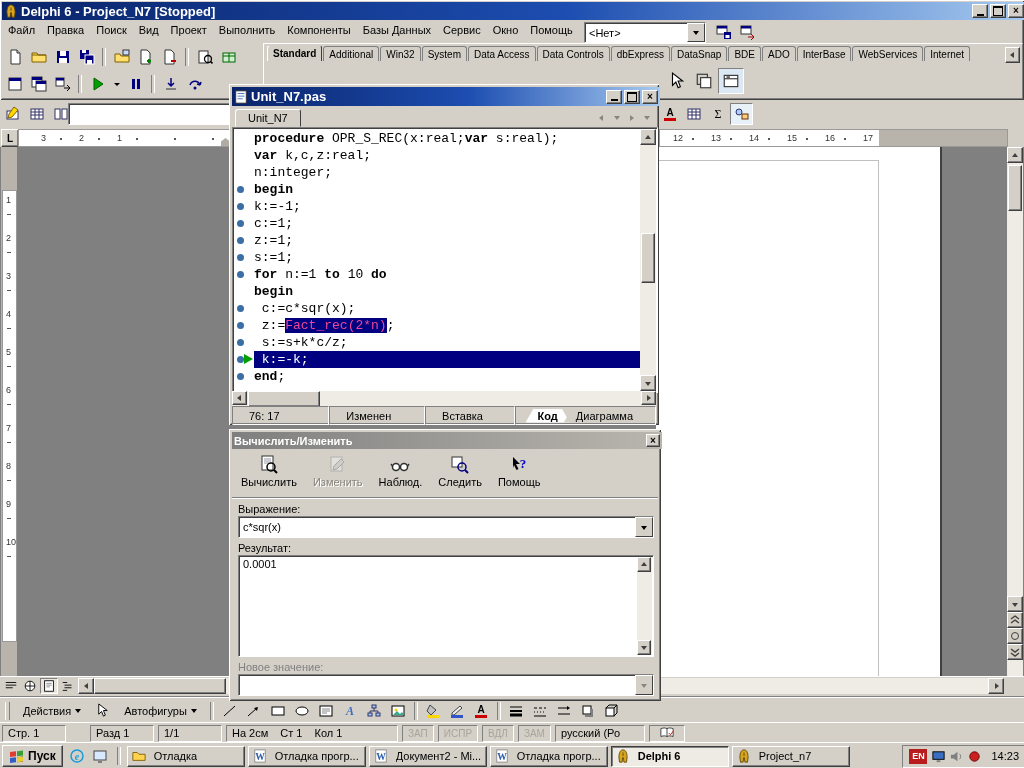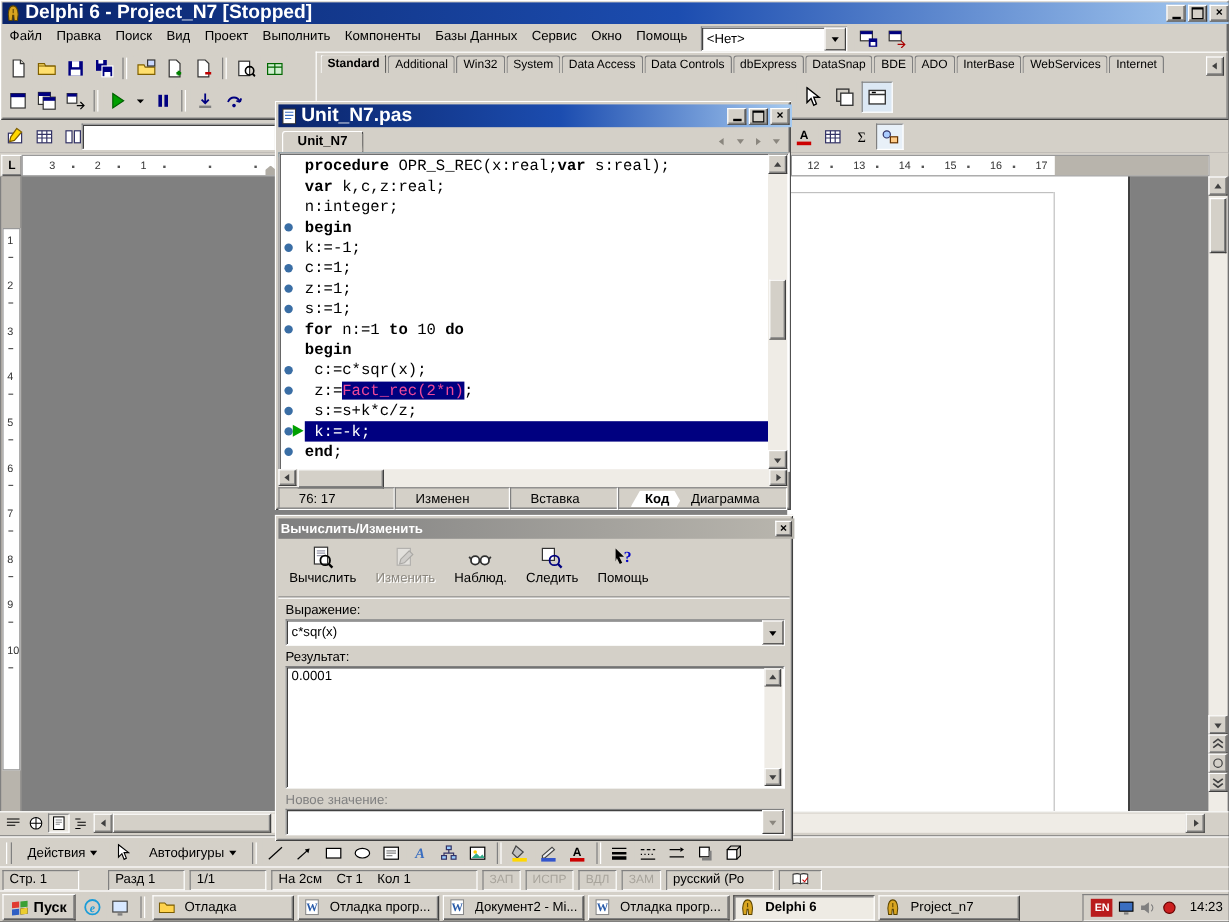--- a/index.html
+++ b/index.html
@@ -6,21 +6,21 @@
   #screen{position:relative;width:1024px;height:768px;overflow:hidden;background:#808080;
           font-family:"Liberation Sans",sans-serif;font-size:11px;color:#000;}
   .r{position:absolute;}
   button{font-family:inherit;font-size:inherit;color:#000;background:none;border:none;padding:0;margin:0;cursor:default;}
   
   .bevel2{background:#d4d0c8;box-shadow:inset 1px 1px 0 #fff,inset -1px -1px 0 #404040,inset 2px 2px 0 #d4d0c8,inset -2px -2px 0 #808080;}
   .raised{background:#d4d0c8;border:1px solid;border-color:#fff #404040 #404040 #fff;box-shadow:inset -1px -1px 0 #808080;}
   .sunk2{background:#fff;border:1px solid;border-color:#808080 #fff #fff #808080;box-shadow:inset 1px 1px 0 #404040;}
   .titlebar{display:flex;align-items:center;gap:3px;padding:0 2px;background:linear-gradient(90deg,#0a246a,#1c4db0 55%,#a6caf0);}
   .titlebar.inactive{background:linear-gradient(90deg,#7f7f7f,#b9b6ae);}
-  .title-text{color:#fff;font-weight:bold;flex:1;white-space:nowrap;overflow:hidden;font-size:16px;}
+  .title-text{color:#fff;font-weight:bold;flex:1;white-space:nowrap;overflow:hidden;font-size:13px;}
   .capbtns{display:flex;gap:2px;}
   .capbtn{width:16px;height:14px;background:#d4d0c8;border:1px solid;border-color:#fff #404040 #404040 #fff;box-shadow:inset -1px -1px 0 #808080;display:inline-flex;align-items:center;justify-content:center;font-size:10px;font-weight:bold;line-height:1;}
   .g-min{display:inline-block;width:7px;height:2px;background:#000;margin-top:7px;}
   .g-max{display:inline-block;width:8px;height:7px;border:1px solid #000;border-top-width:2px;}
   .menu-item{display:inline-block;padding:3px 6px;}
   .combo{background:#fff;border:1px solid;border-color:#808080 #fff #fff #808080;box-shadow:inset 1px 1px 0 #404040;display:flex;align-items:center;}
   .combo-text{flex:1;padding:0 4px;white-space:nowrap;overflow:hidden;}
   .combo-btn{width:16px;align-self:stretch;background:#d4d0c8;border:1px solid;border-color:#fff #404040 #404040 #fff;display:flex;align-items:center;justify-content:center;}
   .tri-d{width:0;height:0;border:3px solid transparent;border-top:4px solid #000;margin-top:4px;}
   .tri-u4{width:0;height:0;border:3px solid transparent;border-bottom:4px solid #404040;margin-bottom:4px;}
@@ -708,21 +708,21 @@
       <span class="capbtns">
         <button class="capbtn">
             <span class="g-min"></span>
           </button>
         <button class="capbtn">
             <span class="g-max"></span>
           </button>
         <button class="capbtn">×</button>
       </span>
     </div>
-    <div class="r" style="left:3px;top:23px;width:424px;height:20px;background:#d4d0c8;border-bottom:4px solid #0ea5e9;font-weight:bold;">
+    <div class="r" style="left:3px;top:23px;width:424px;height:20px;background:#d4d0c8;border-bottom:4px solid #0ea5e9;">
       <span class="etab r" style="left:3px;top:2px;">Unit_N7</span>
       <span class="r" style="right:4px;top:2px;display:inline-flex;gap:1px;">
         <button class="navbtn">
             <span class="tri-l4" style="border-right-color:#8a867e;"></span>
           </button>
         <button class="navbtn" style="width:11px;">
             <span class="tri-d" style="border-top-color:#8a867e;"></span>
           </button>
         <button class="navbtn">
             <span class="tri-r4" style="border-left-color:#8a867e;"></span>

